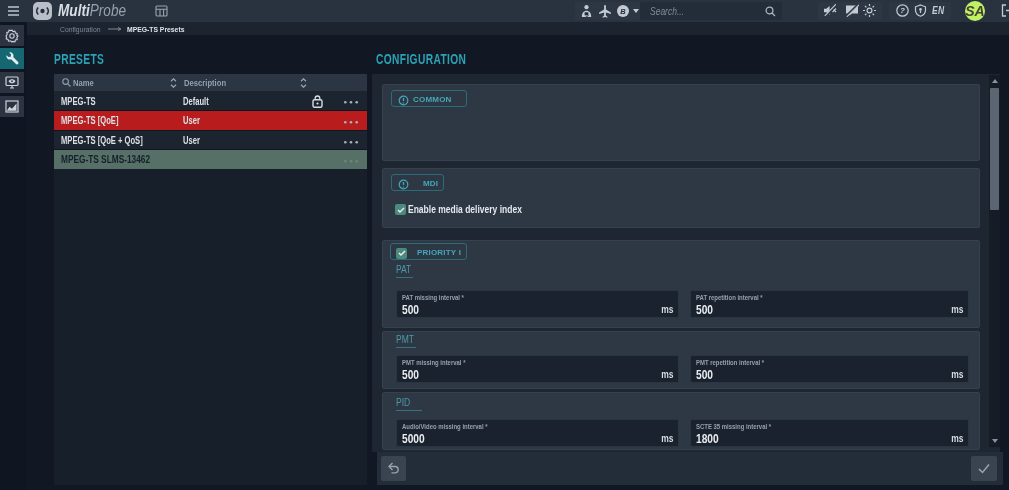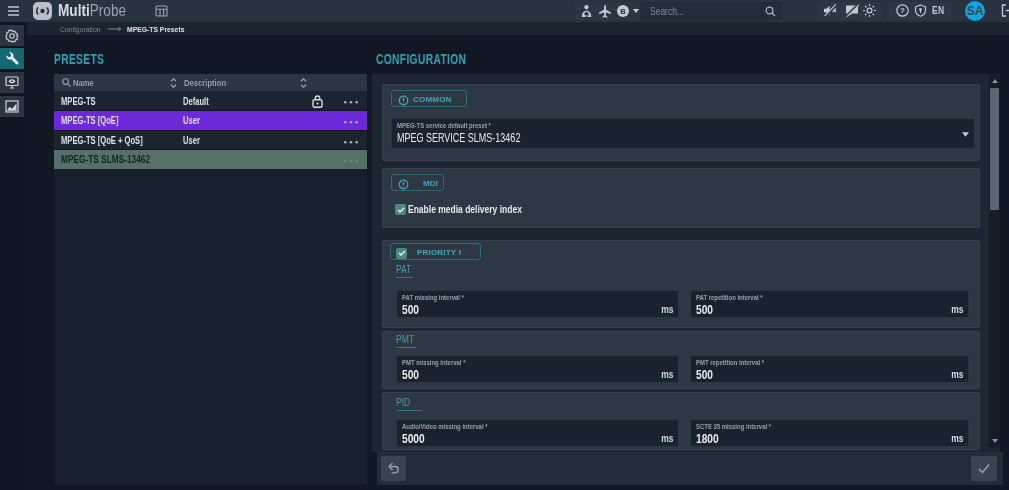--- a/index.html
+++ b/index.html
@@ -6,21 +6,21 @@
   html,body { width:1009px; height:490px; }
   body { font-family:"Liberation Sans",sans-serif; background:#121823; position:relative; overflow:hidden; }
   .abs { position:absolute; }
   .cx { transform:scaleX(0.85); transform-origin:0 50%; white-space:nowrap; }
   .cxr { transform:scaleX(0.85); transform-origin:100% 50%; white-space:nowrap; }
   svg { display:block; }
 </style>
 </head>
 <body>
 
-<div class="abs" style="left:0;top:0;width:1009px;height:22px;background:#293340;">
+<div class="abs" style="left:0;top:0;width:1009px;height:22px;background:#293340;font-style:italic;">
 
   <svg class="abs" style="left:8px;top:5px" width="11" height="12" viewBox="0 0 11 12">
     <g stroke="#bdc5ce" stroke-width="1.4">
         <path d="M0 2h11M0 6h11M0 10h11"></path>
       </g>
   </svg>
 
   <div class="abs" style="left:33px;top:2px;width:19px;height:18px;background:#b9bfc8;border-radius:5px;"></div>
   <svg class="abs" style="left:35px;top:6px" width="15" height="10" viewBox="0 0 15 10">
     <circle cx="7.5" cy="5" r="2.2" fill="#242e3b"></circle>
@@ -92,21 +92,21 @@
     <circle cx="6.5" cy="6.5" r="5.7" fill="none" stroke="#c3cad3" stroke-width="1.2"></circle>
     <text x="6.5" y="9.3" font-family="Liberation Sans,sans-serif" font-size="8" font-weight="bold" fill="#c3cad3" text-anchor="middle">?</text>
   </svg>
   <svg class="abs" style="left:914px;top:4px" width="13" height="13" viewBox="0 0 13 13">
     <path d="M6.5 1l5 1.8v3.4c0 3-2.1 5.1-5 6-2.9-.9-5-3-5-6V2.8z" fill="none" stroke="#c3cad3" stroke-width="1.2"></path>
     <circle cx="6.5" cy="5.4" r="1.3" fill="#c3cad3"></circle>
     <path d="M6.5 6.4v2.6" stroke="#c3cad3" stroke-width="1.2"></path>
   </svg>
   <div class="abs cx" style="left:932px;top:5px;font-size:10px;font-weight:bold;color:#c3cad3;letter-spacing:.5px;">EN</div>
 
-  <div class="abs" style="left:965px;top:1px;width:20px;height:20px;border-radius:50%;background:#0ea5e9;text-align:center;line-height:20px;font-size:12px;font-weight:bold;color:#474135;">SA</div>
+  <div class="abs" style="left:965px;top:1px;width:20px;height:20px;border-radius:50%;background:#bef264;text-align:center;line-height:20px;font-size:14px;font-weight:bold;color:#474135;">SA</div>
 
   <svg class="abs" style="left:1001px;top:4px" width="14" height="13" viewBox="0 0 14 13">
     <path d="M5 1h-3.5v11H5" fill="none" stroke="#c3cad3" stroke-width="1.3"></path>
     <path d="M5 6.5h7M9.5 3.5l3 3-3 3" fill="none" stroke="#c3cad3" stroke-width="1.3"></path>
   </svg>
 </div>
 
 <div class="abs" style="left:27px;top:22px;width:982px;height:13px;background:#1c2430;">
   <div class="abs cx" style="left:33px;top:2.5px;font-size:8px;color:#7e8994;">Configuration</div>
   <svg class="abs" style="left:81px;top:5px" width="14" height="4" viewBox="0 0 14 4">
@@ -181,21 +181,21 @@
       <circle cx="5.5" cy="8.5" r="1.1" fill="#d6dce2"></circle>
     </svg>
     <svg class="abs" style="left:290px;top:10px" width="14" height="3" viewBox="0 0 14 3">
         <g fill="#a9b3bd">
           <rect x="0" y="0" width="2.6" height="2.6" rx="1.3"></rect>
           <rect x="5.7" y="0" width="2.6" height="2.6" rx="1.3"></rect>
           <rect x="11.4" y="0" width="2.6" height="2.6" rx="1.3"></rect>
         </g>
       </svg>
   </div>
-  <div class="abs" style="left:0;top:37px;width:313px;height:20px;background:#6d28d9;border-bottom:1px solid #10161f;">
+  <div class="abs" style="left:0;top:37px;width:313px;height:20px;background:#b91c1c;border-bottom:1px solid #10161f;">
     <div class="abs" style="left:7px;top:4px;font-size:10px;font-weight:bold;color:#dbe1e7;transform:scaleX(0.76);transform-origin:0 50%;white-space:nowrap;">MPEG-TS [QoE]</div>
     <div class="abs" style="left:129px;top:4px;font-size:10px;font-weight:bold;color:#dbe1e7;transform:scaleX(0.76);transform-origin:0 50%;white-space:nowrap;">User</div>
     <svg class="abs" style="left:290px;top:10px" width="14" height="3" viewBox="0 0 14 3">
         <g fill="#a9b3bd">
           <rect x="0" y="0" width="2.6" height="2.6" rx="1.3"></rect>
           <rect x="5.7" y="0" width="2.6" height="2.6" rx="1.3"></rect>
           <rect x="11.4" y="0" width="2.6" height="2.6" rx="1.3"></rect>
         </g>
       </svg>
   </div>
@@ -228,47 +228,40 @@
 <div class="abs" style="left:372px;top:74px;width:628px;height:378px;background:#1e2631;"></div>
 
 <div class="abs" style="left:382px;top:84px;width:598px;height:77px;background:#2d3844;border:1px solid #36414e;border-radius:2px;">
   <div class="abs" style="left:8px;top:5px;height:17px;border:1px solid #2e6b78;border-radius:3px;padding:0 14px 0 8px;">
     <svg class="abs" style="left:6px;top:3.5px" width="11" height="11" viewBox="0 0 11 11">
       <circle cx="5.5" cy="5.5" r="4.3" fill="none" stroke="#43a8ba" stroke-width="1.2"></circle>
       <path d="M5.5 2.9v3M5.5 7.4v1.1" stroke="#43a8ba" stroke-width="1.3"></path>
     </svg>
     <div style="margin-left:13px;line-height:17px;font-size:8px;font-weight:bold;color:#43a8ba;letter-spacing:0.2px;">COMMON</div>
   </div>
-  <div class="abs" style="left:8px;top:33px;width:584px;height:31px;background:#1a222e;border:1px solid #2a3542;border-radius:2px;">
-    <div class="abs cx" style="left:5px;top:3px;font-size:7px;font-weight:bold;color:#96a1ac;">MPEG-TS service default preset *</div>
-    <div class="abs" style="left:5px;top:12px;font-size:12.5px;color:#e8ecf0;transform:scaleX(0.72);transform-origin:0 50%;white-space:nowrap;">MPEG SERVICE SLMS-13462</div>
-    <svg class="abs" style="left:570px;top:13px" width="7" height="5" viewBox="0 0 8 5">
-      <path d="M0 0h8L4 5z" fill="#c3cad3"></path>
-    </svg>
-  </div>
 </div>
 
 <div class="abs" style="left:382px;top:168px;width:598px;height:60px;background:#2d3844;border:1px solid #36414e;border-radius:2px;">
   <div class="abs" style="left:8px;top:5px;height:17px;border:1px solid #2e6b78;border-radius:3px;padding:0 5px 0 8px;">
     <svg class="abs" style="left:6px;top:3.5px" width="11" height="11" viewBox="0 0 11 11">
       <circle cx="5.5" cy="5.5" r="4.3" fill="none" stroke="#43a8ba" stroke-width="1.2"></circle>
       <path d="M5.5 2.9v3M5.5 7.4v1.1" stroke="#43a8ba" stroke-width="1.3"></path>
     </svg>
     <div style="margin-left:23px;line-height:17px;font-size:8px;font-weight:bold;color:#43a8ba;letter-spacing:0.2px;">MDI</div>
   </div>
   <div class="abs" style="left:12px;top:35px;width:11px;height:11px;background:#4c8a7d;border-radius:2px;">
     <svg class="abs" style="left:1.5px;top:2.5px" width="8" height="6" viewBox="0 0 8 6">
       <path d="M1 3l2 2 4-4" fill="none" stroke="#eaf2f4" stroke-width="1.4"></path>
     </svg>
   </div>
   <div class="abs cx" style="left:25px;top:35px;font-size:10px;font-weight:bold;color:#e4e9ee;">Enable media delivery index</div>
 </div>
 
 <div class="abs" style="left:382px;top:240px;width:598px;height:88px;background:#2d3844;border:1px solid #36414e;border-radius:2px;">
-  <div class="abs" style="left:7px;top:2px;height:17px;border:1px solid #2e6b78;border-radius:3px;padding:0 19px 0 8px;">
+  <div class="abs" style="left:7px;top:2px;height:17px;border:1px solid #2e6b78;border-radius:3px;padding:0 5px 0 8px;">
     <div class="abs" style="left:5px;top:3.5px;width:11px;height:11px;background:#4c8a7d;border-radius:2px;">
       <svg class="abs" style="left:1.5px;top:2.5px" width="8" height="6" viewBox="0 0 8 6">
         <path d="M1 3l2 2 4-4" fill="none" stroke="#eaf2f4" stroke-width="1.4"></path>
       </svg>
     </div>
     <div style="margin-left:18px;line-height:17px;font-size:8px;font-weight:bold;color:#43a8ba;letter-spacing:0.2px;">PRIORITY I</div>
   </div>
 
   <div class="abs cx" style="left:13px;top:23px;font-size:10px;color:#4d98a8;">PAT</div>
   <div class="abs" style="left:13px;top:36px;width:17px;border-bottom:1px solid #39717e;"></div>

